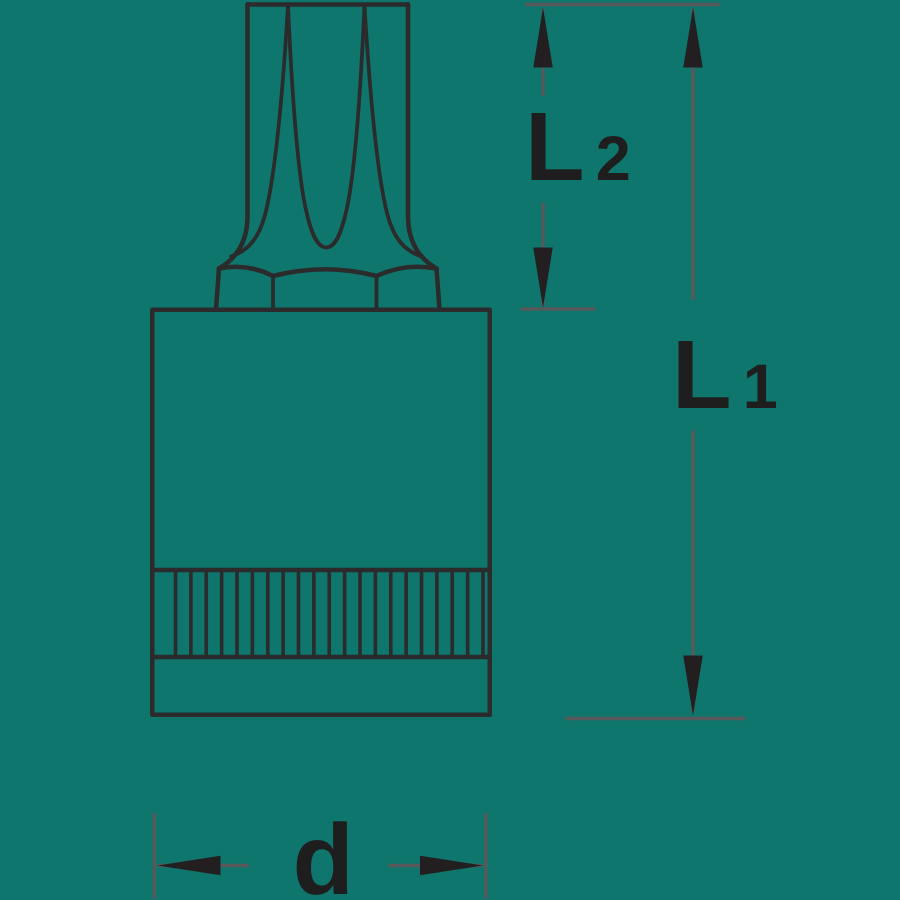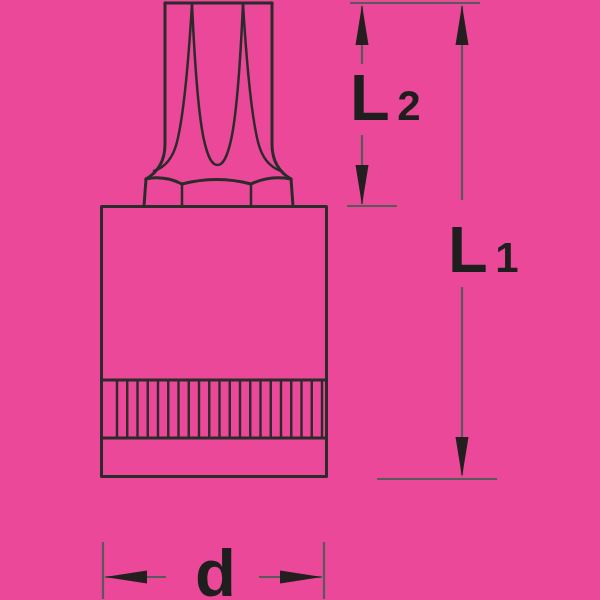--- a/index.html
+++ b/index.html
@@ -5,21 +5,21 @@
   html, body {
     margin: 0;
     padding: 0;
     background: #ffffff;
     font-family: "Liberation Sans", sans-serif;
   }
   .canvas {
     position: relative;
     width: 600px;
     height: 600px;
-    background: #ec4899;
+    background: #0f766e;
     overflow: hidden;
     text-decoration: underline;
   }
   svg { display: block; }
   .outline {
     fill: none;
     stroke: #2b2b2b;
     stroke-width: 3;
     stroke-linecap: round;
     stroke-linejoin: round;

